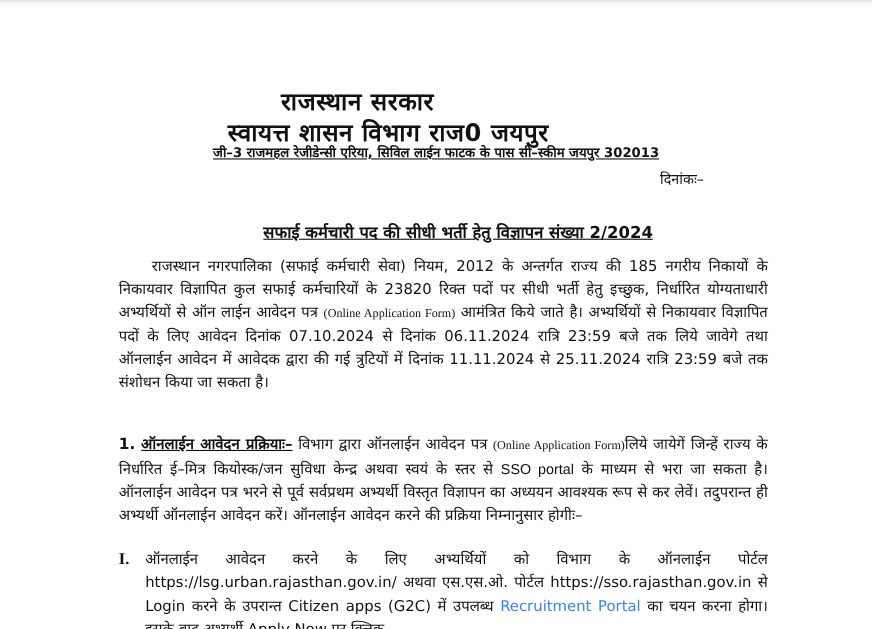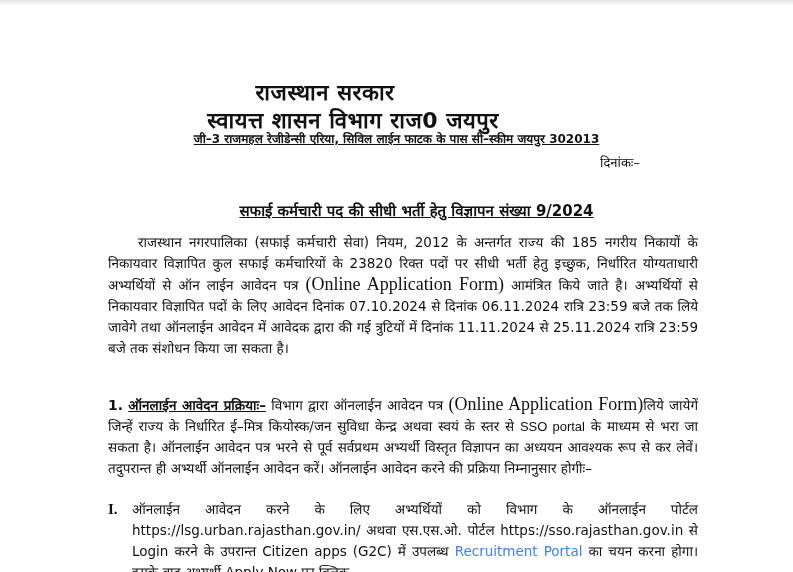--- a/index.html
+++ b/index.html
@@ -25,21 +25,21 @@
   .ref-line .date { position:absolute; right:0; top:0; }
   .subject {
     position:absolute; top:200px; left:0; width:793px; text-align:center;
     font-size:15px; font-weight:bold; text-decoration:underline;
     padding-left:40px; box-sizing:border-box;
   }
   .para {
     position:absolute; left:108px; width:590px;
     font-size:13.5px; line-height:21px; text-align:justify;
   }
-  .para .en { font-family:"Liberation Serif","DejaVu Serif",serif; font-size:18px; }
+  .para .en { font-family:"Liberation Serif","DejaVu Serif",serif; font-size:11px; }
   .para .mono { font-family:Liberation Sans, sans-serif; font-size:13px; }
   .sec-num { font-weight:bold; font-size:14px; }
   .sec-title { font-weight:bold; text-decoration:underline; }
   .item {
     position:absolute; left:108px; width:590px; font-size:13.5px; line-height:21px;
   }
   .item .marker {
     position:absolute; left:0; top:0; font-family:"Liberation Serif",serif; font-weight:bold; font-size:15px;
   }
   .item .body { margin-left:24px; text-align:justify; }
@@ -53,21 +53,21 @@
 <div class="page">
 
   <div class="h1" style="top:76px;">राजस्थान सरकार</div>
   <div class="h1" style="top:104px;padding-left:28px;">स्वायत्त शासन विभाग राज0 जयपुर</div>
   <div class="addr">जी–3 राजमहल रेजीडेन्सी एरिया, सिविल लाईन फाटक के पास सी–स्कीम जयपुर 302013</div>
 
   <div class="ref-line">
     <span class="date">दिनांकः–</span>
   </div>
 
-  <div class="subject">सफाई कर्मचारी पद की सीधी भर्ती हेतु विज्ञापन संख्या 9/2024</div>
+  <div class="subject">सफाई कर्मचारी पद की सीधी भर्ती हेतु विज्ञापन संख्या 2/2024</div>
 
   <div class="para" style="top:232px; text-indent:30px;">
     <span>राजस्थान नगरपालिका (सफाई कर्मचारी सेवा) नियम, 2012 के अन्तर्गत राज्य की 185 नगरीय निकायों के निकायवार विज्ञापित कुल सफाई कर्मचारियों के 23820 रिक्त पदों पर सीधी भर्ती हेतु इच्छुक, निर्धारित योग्यताधारी अभ्यर्थियों से ऑन लाईन आवेदन पत्र </span><span class="en">(Online Application Form)</span><span> आमंत्रित किये जाते है। अभ्यर्थियों से निकायवार विज्ञापित पदों के लिए आवेदन दिनांक 07.10.2024 से दिनांक 06.11.2024 रात्रि 23:59 बजे तक लिये जावेगे तथा ऑनलाईन आवेदन में आवेदक द्वारा की गई त्रुटियों में दिनांक 11.11.2024 से 25.11.2024 रात्रि 23:59 बजे तक संशोधन किया जा सकता है।</span>
   </div>
 
   <div class="para" style="top:394px;">
     <span class="sec-num">1.</span>
     <span class="sec-title">ऑनलाईन आवेदन प्रक्रियाः–</span><span> विभाग द्वारा ऑनलाईन आवेदन पत्र </span><span class="en">(Online Application Form)</span><span>लिये जायेगें जिन्हें राज्य के निर्धारित ई–मित्र कियोस्क/जन सुविधा केन्द्र अथवा स्वयं के स्तर से </span><span class="mono"> SSO portal</span><span> के माध्यम से भरा जा सकता है। ऑनलाईन आवेदन पत्र भरने से पूर्व सर्वप्रथम अभ्यर्थी विस्तृत विज्ञापन का अध्ययन आवश्यक रूप से कर लेवें। तदुपरान्त ही अभ्यर्थी ऑनलाईन आवेदन करें। ऑनलाईन आवेदन करने की प्रक्रिया निम्नानुसार होगीः–</span>
   </div>
 

